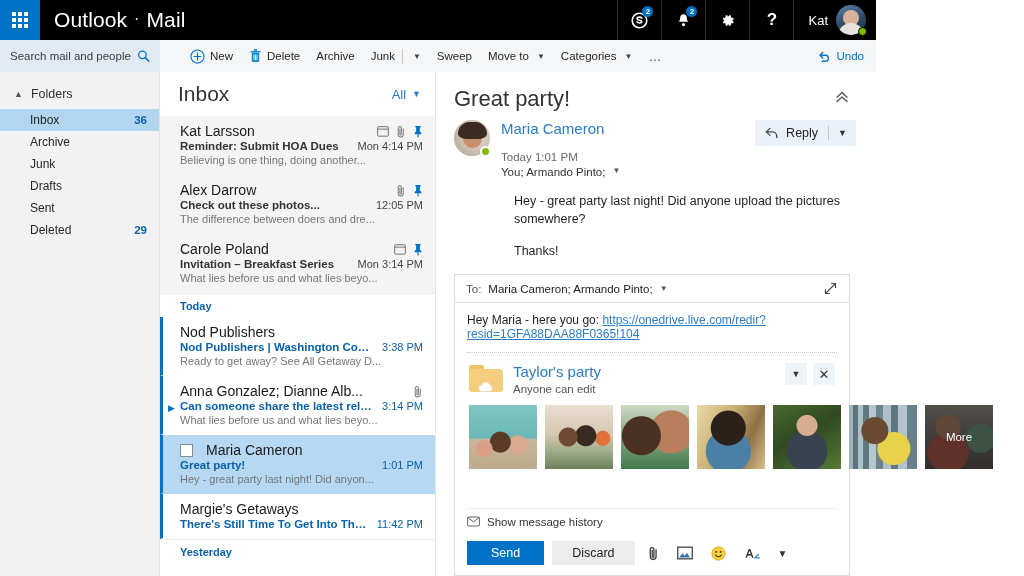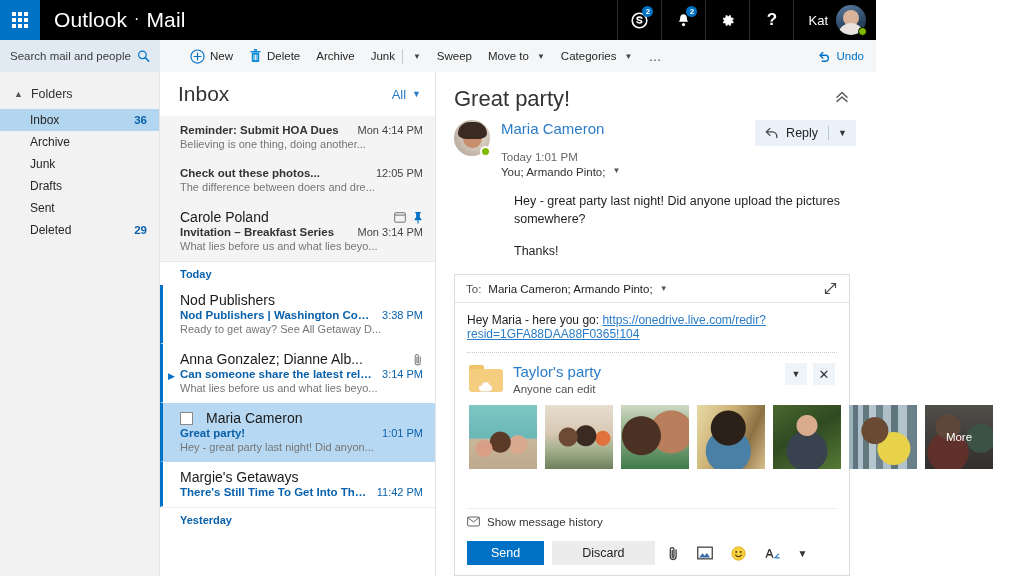--- a/index.html
+++ b/index.html
@@ -290,21 +290,21 @@
     display: flex; align-items: center; gap: 8px; padding: 7px 12px 10px 12px;
     flex: 0 0 auto;
   }
   .send-btn {
     background: #0072c6; color: #fff; font-size: 12.5px; height: 24px;
     padding: 0 24px; display: flex; align-items: center; justify-content: center;
     cursor: pointer; border: none; font-family: inherit;
   }
   .discard-btn {
     background: #ececec; color: #222; font-size: 12.5px; height: 24px;
-    padding: 0 30px; display: flex; align-items: center; justify-content: center;
+    padding: 0 20px; display: flex; align-items: center; justify-content: center;
     cursor: pointer; border: none; font-family: inherit;
   }
   .cbar-ico { padding: 0 5px; cursor: pointer; display: flex; align-items: center; color: #333; }
   svg { display: block; }
 </style>
 </head>
 <body>
 
 <div class="app">
 
@@ -471,28 +471,56 @@
         <span class="list-title">Inbox</span>
         <span class="list-filter">
           <span>All</span>
           <span style="font-size:9px;">▼</span>
         </span>
       </div>
 
       <div class="list-scroll">
 
         <div class="msg read">
+          <div class="msg-row1">
+            <span class="msg-from">Kat Larsson</span>
+            <span class="msg-icons">
+              <svg width="12" height="12" viewBox="0 0 14 14">
+                <rect x=".8" y="2" width="12.4" height="11" rx="1" fill="none" stroke="#6b6b6b" stroke-width="1.1"></rect>
+                <line x1=".8" y1="4.8" x2="13.2" y2="4.8" stroke="#6b6b6b" stroke-width="1.1"></line>
+              </svg>
+              <svg width="10" height="13" viewBox="0 0 10 14">
+                <path d="M7.4 4v6.1a2.7 2.7 0 11-5.4 0V3.4a1.7 1.7 0 113.4 0v6.5a.8.8 0 11-1.6 0V4.3" fill="none" stroke="#7a7a7a" stroke-width="1.1" stroke-linecap="round"></path>
+              </svg>
+              <svg width="10" height="13" viewBox="0 0 10 14">
+                <path d="M2 1h6v1l-1 1v4l1.6 1.6V10H1.4V8.6L3 7V3L2 2V1z" fill="#0072c6"></path>
+                <line x1="5" y1="10" x2="5" y2="13.4" stroke="#0072c6" stroke-width="1.2"></line>
+              </svg>
+            </span>
+          </div>
           <div class="msg-row2">
             <span class="msg-subject">Reminder: Submit HOA Dues</span>
             <span class="msg-time">Mon 4:14 PM</span>
           </div>
           <div class="msg-preview">Believing is one thing, doing another...</div>
         </div>
 
         <div class="msg read">
+          <div class="msg-row1">
+            <span class="msg-from">Alex Darrow</span>
+            <span class="msg-icons">
+              <svg width="10" height="13" viewBox="0 0 10 14">
+                <path d="M7.4 4v6.1a2.7 2.7 0 11-5.4 0V3.4a1.7 1.7 0 113.4 0v6.5a.8.8 0 11-1.6 0V4.3" fill="none" stroke="#7a7a7a" stroke-width="1.1" stroke-linecap="round"></path>
+              </svg>
+              <svg width="10" height="13" viewBox="0 0 10 14">
+                <path d="M2 1h6v1l-1 1v4l1.6 1.6V10H1.4V8.6L3 7V3L2 2V1z" fill="#0072c6"></path>
+                <line x1="5" y1="10" x2="5" y2="13.4" stroke="#0072c6" stroke-width="1.2"></line>
+              </svg>
+            </span>
+          </div>
           <div class="msg-row2">
             <span class="msg-subject">Check out these photos...</span>
             <span class="msg-time">12:05 PM</span>
           </div>
           <div class="msg-preview">The difference between doers and dre...</div>
         </div>
 
         <div class="msg read">
           <div class="msg-row1">
             <span class="msg-from">Carole Poland</span>

